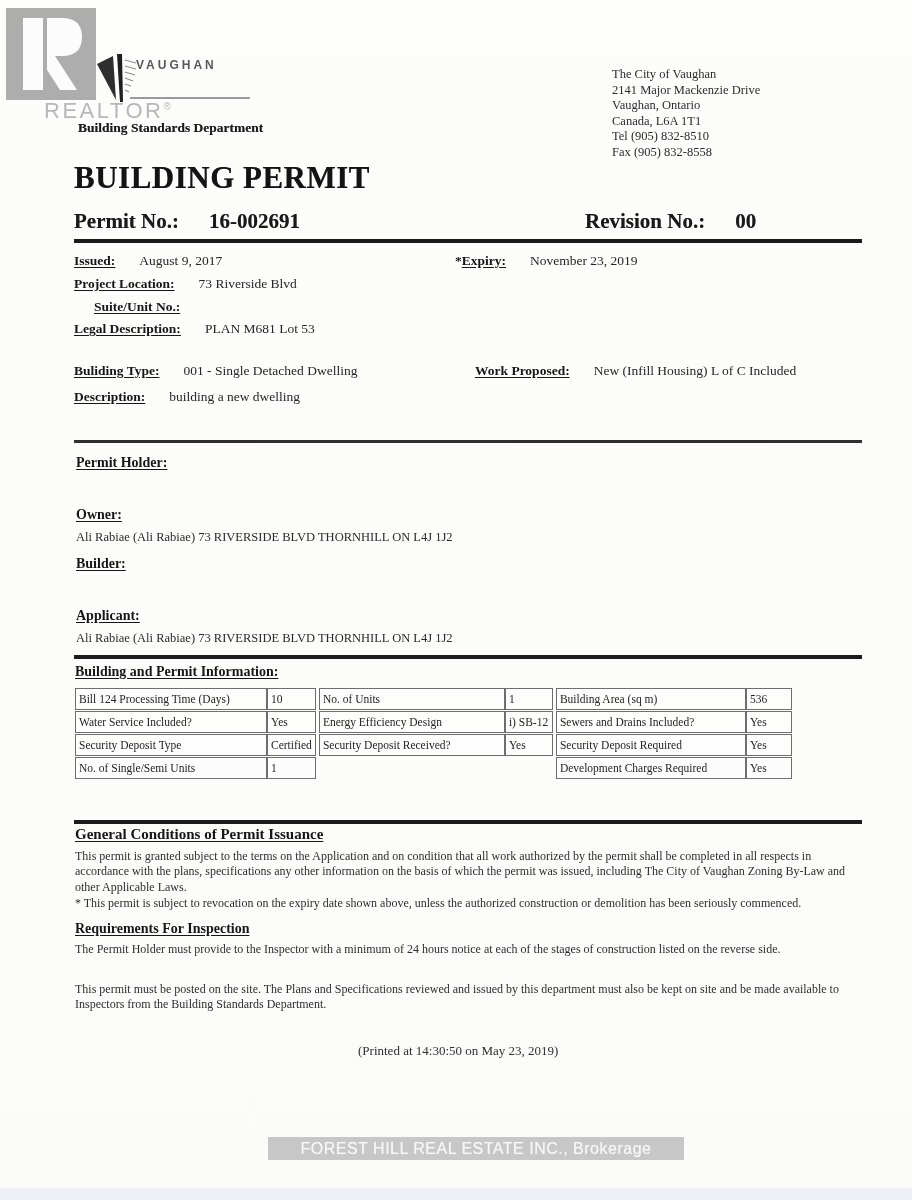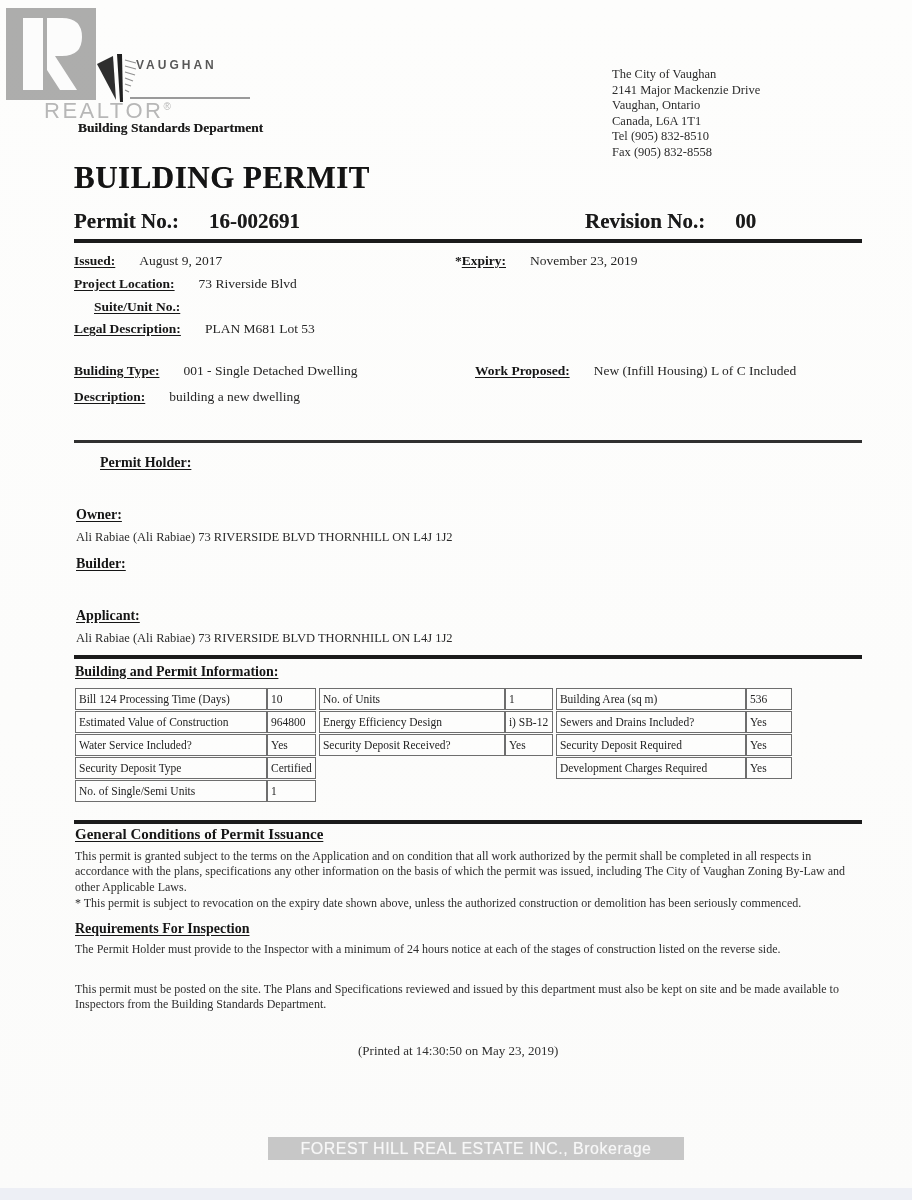--- a/index.html
+++ b/index.html
@@ -160,45 +160,41 @@
   </div>
   <div class="abs frow" style="left:475px;top:363px;">
     <span class="flabel">Work Proposed:</span><span class="fvalue">New  (Infill Housing) L of C Included</span>
   </div>
   <div class="abs frow" style="left:74px;top:389px;">
     <span class="flabel">Description:</span><span class="fvalue">building a new dwelling</span>
   </div>
 
   <div class="abs rule rule2"></div>
 
-  <div class="abs shead" style="left:76px;top:455px;margin-left:24px;">Permit Holder:</div>
+  <div class="abs shead" style="left:76px;top:455px;">Permit Holder:</div>
   <div class="abs shead" style="left:76px;top:507px;">Owner:</div>
   <div class="abs pval" style="left:76px;top:530px;">Ali Rabiae (Ali Rabiae) 73 RIVERSIDE BLVD THORNHILL ON L4J 1J2</div>
   <div class="abs shead" style="left:76px;top:556px;">Builder:</div>
   <div class="abs shead" style="left:76px;top:608px;">Applicant:</div>
   <div class="abs pval" style="left:76px;top:631px;">Ali Rabiae (Ali Rabiae) 73 RIVERSIDE BLVD THORNHILL ON L4J 1J2</div>
 
   <div class="abs rule rule3"></div>
 
   <div class="abs shead" style="left:75px;top:664px;">Building and Permit Information:</div>
 
   <div class="abs bi-tables">
     <table class="bi">
       <colgroup>
           <col class="g1l">
           <col class="g1v">
         </colgroup>
       <tbody>
         <tr>
             <td>Bill 124 Processing Time (Days)</td>
             <td>10</td>
-          </tr>
-        <tr>
-            <td>Estimated  Value of Construction</td>
-            <td>964800</td>
           </tr>
         <tr>
             <td>Water Service Included?</td>
             <td>Yes</td>
           </tr>
         <tr>
             <td>Security Deposit Type</td>
             <td>Certified</td>
           </tr>
         <tr>

